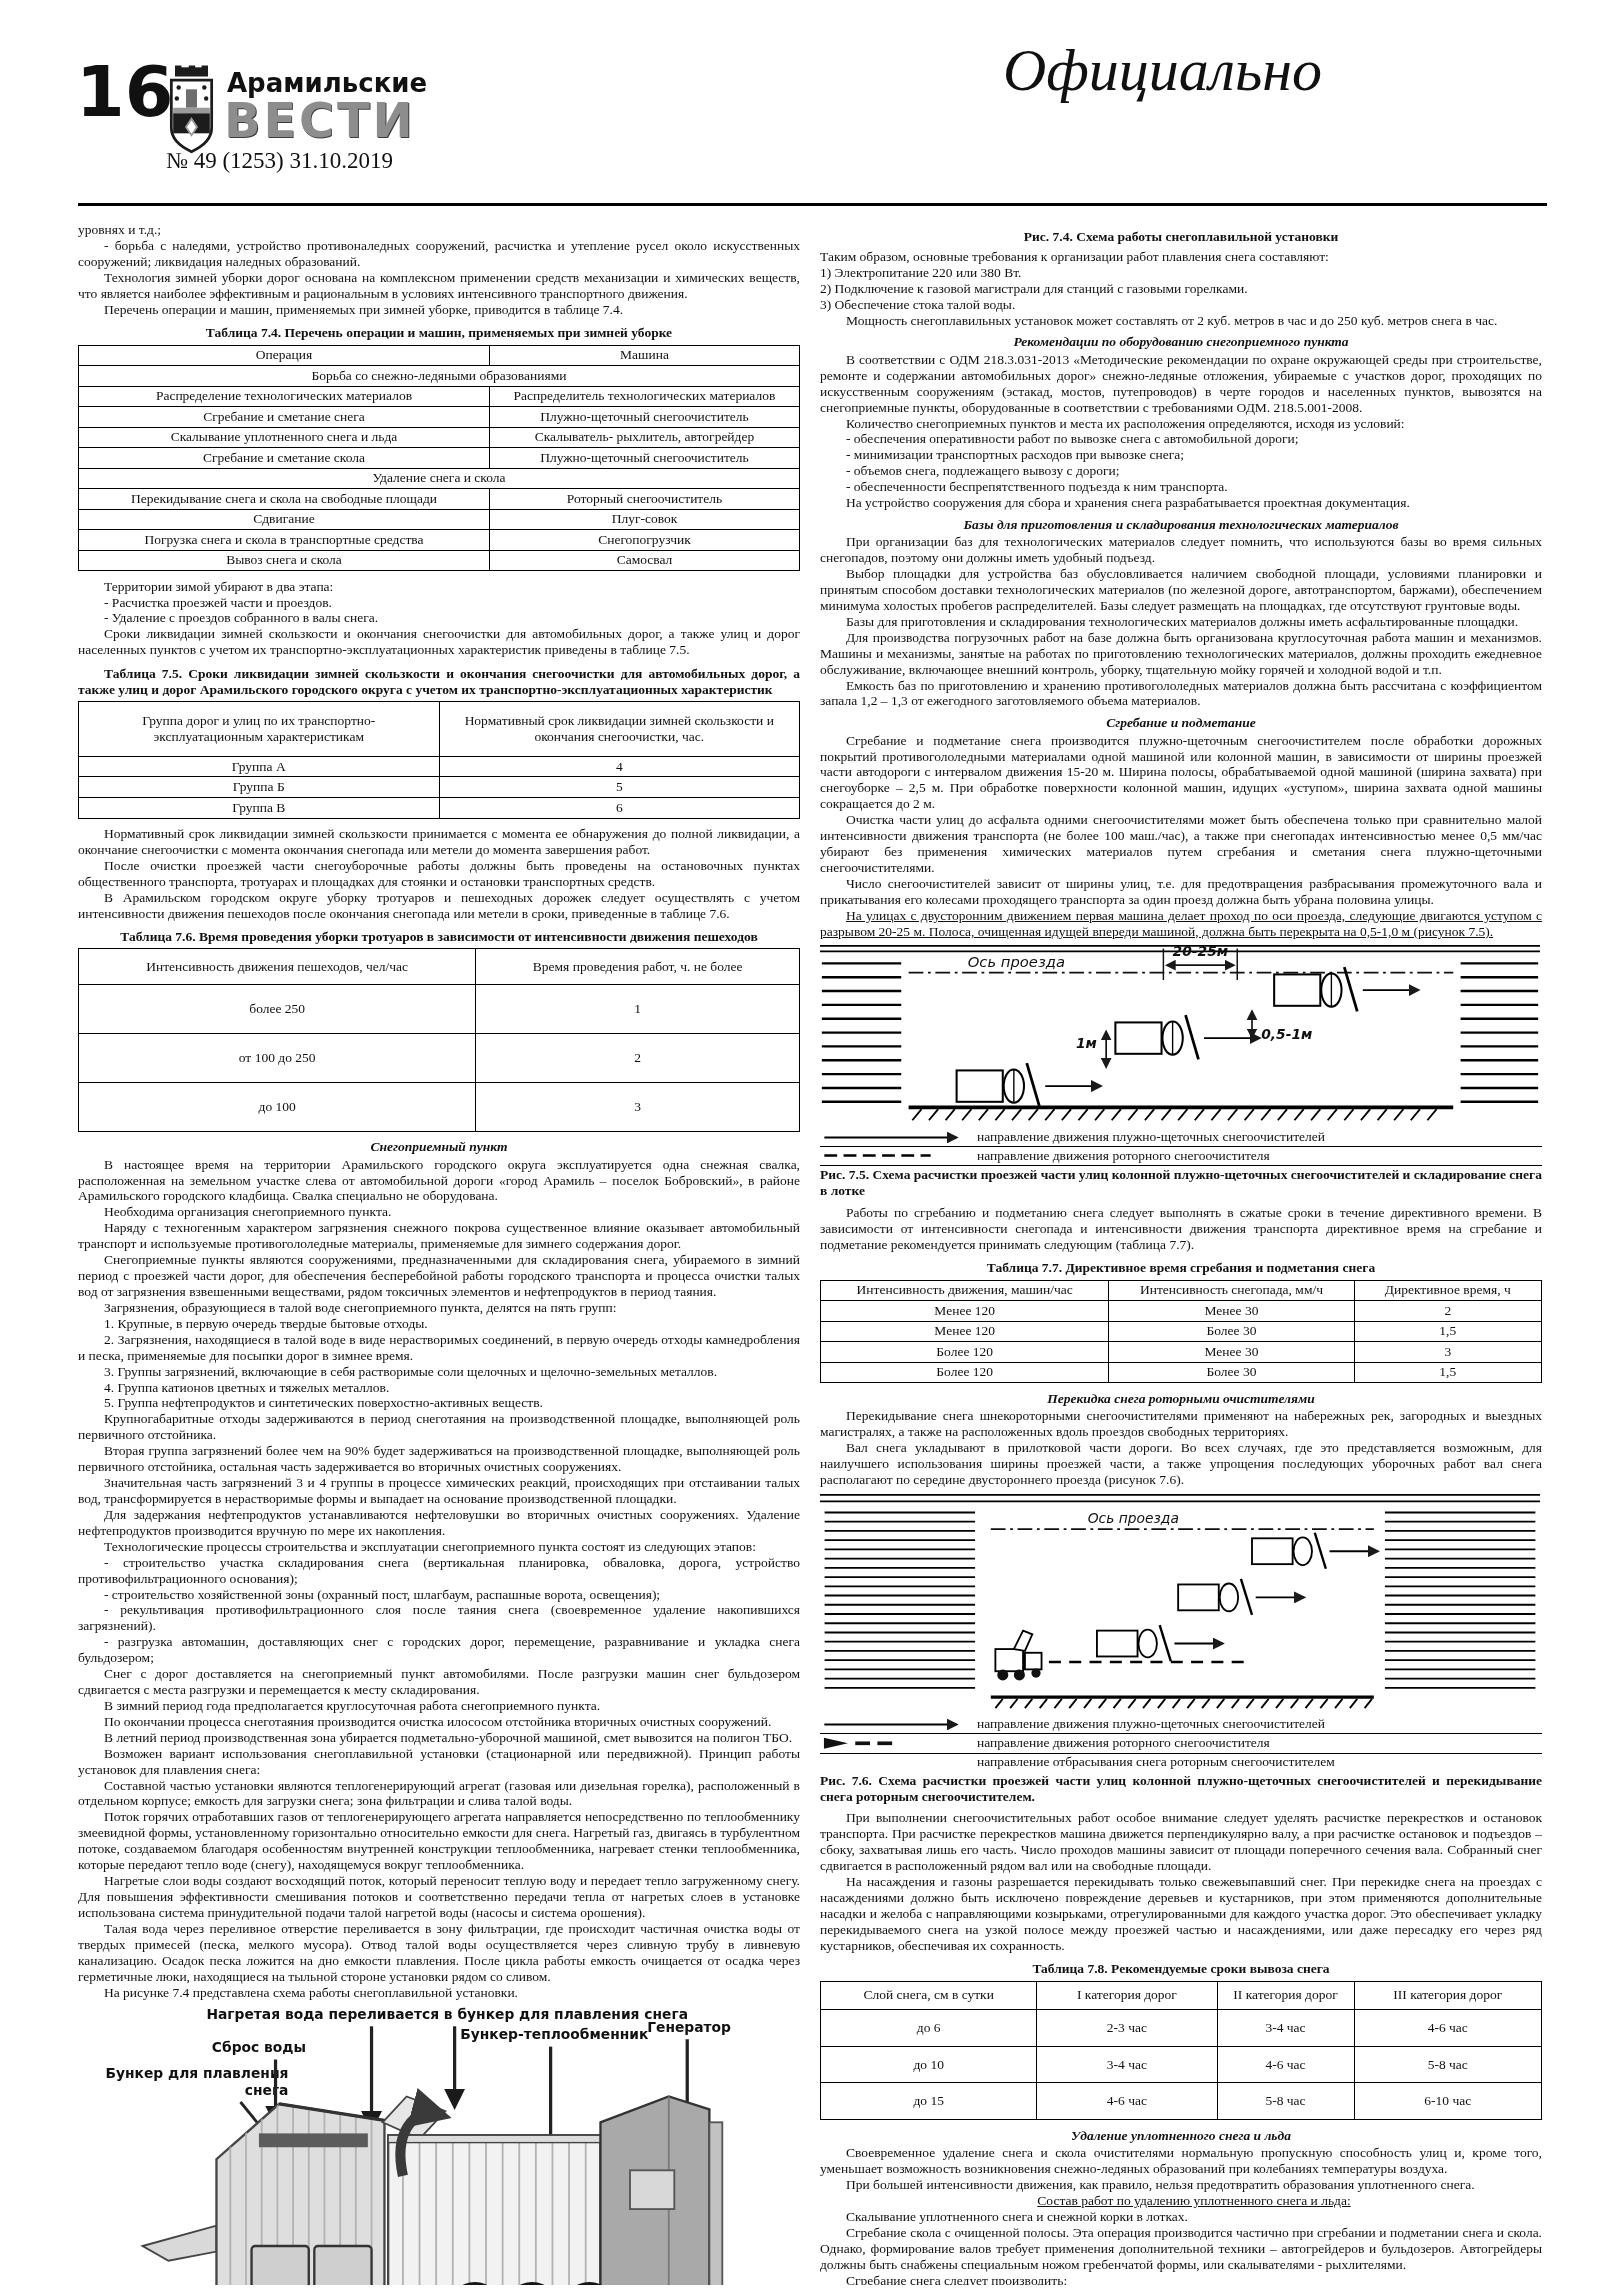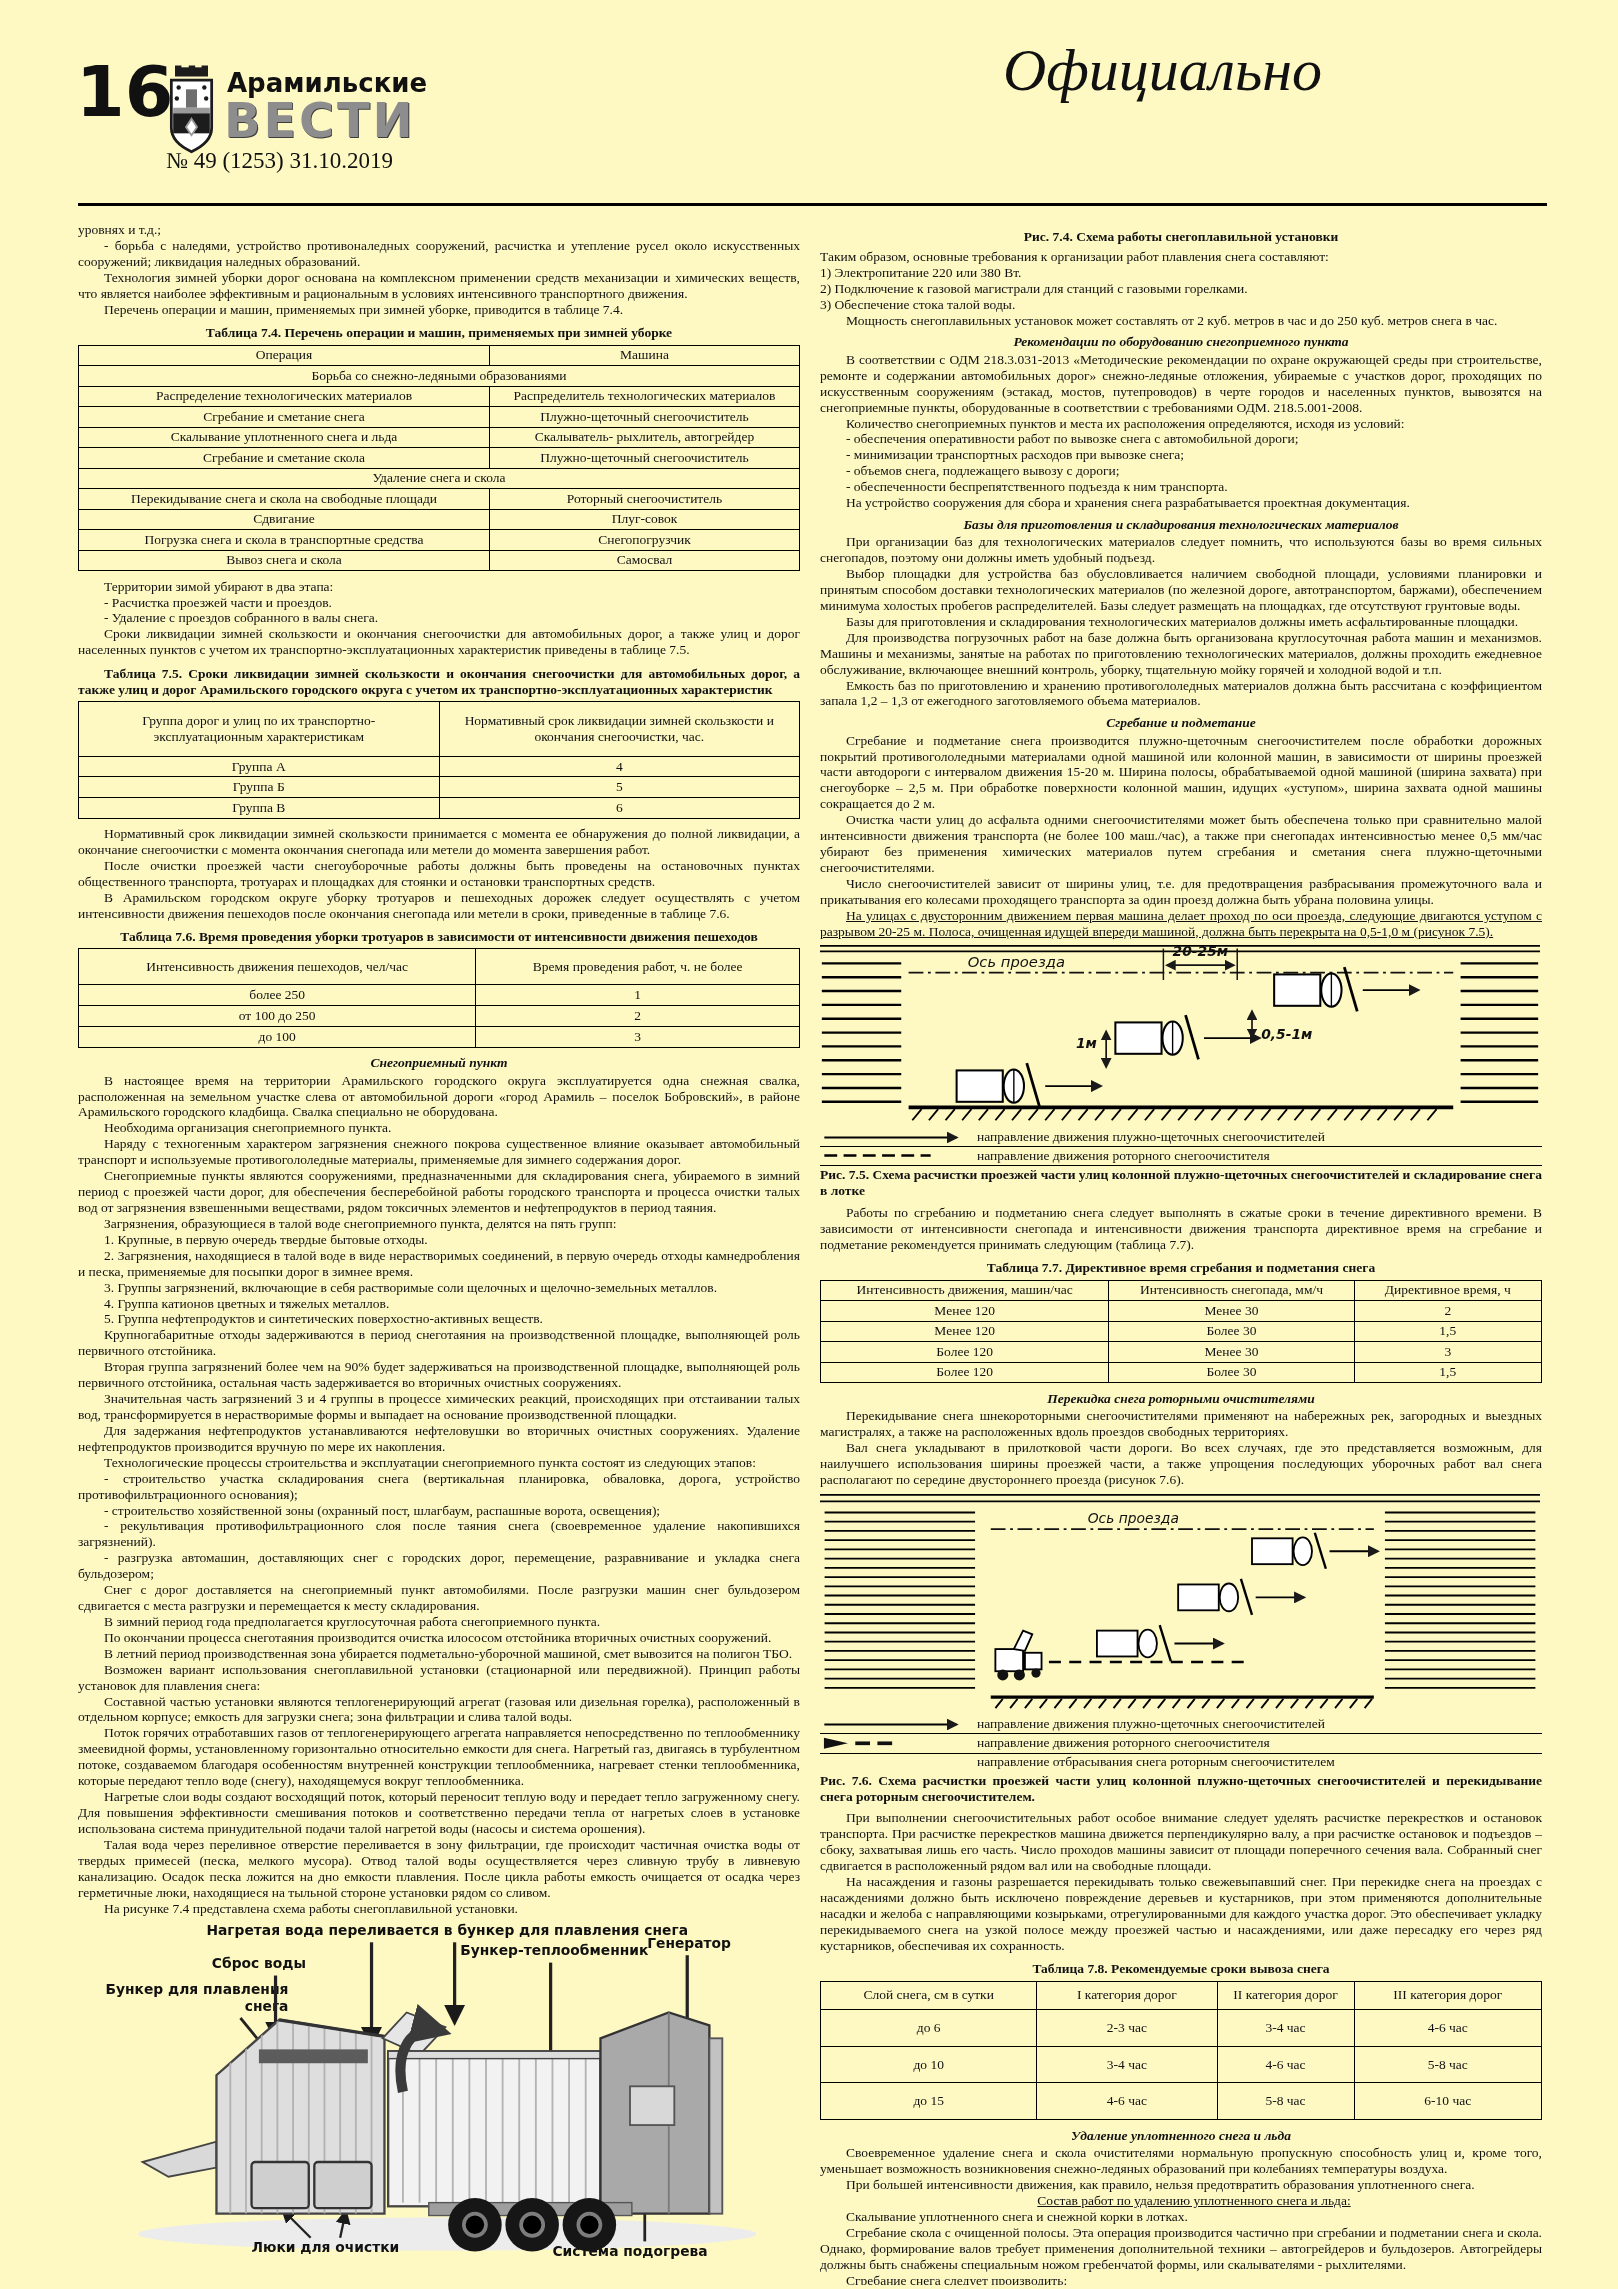--- a/index.html
+++ b/index.html
@@ -1,16 +1,16 @@
 <!DOCTYPE html>
 <html lang="ru" style="font-size:14.8px"><head>
 <meta charset="utf-8">
 <style>
   html,body{margin:0;padding:0;background:#888;}
-  .page{position:relative;width:1619px;height:2290px;background:#fef9c3;color:#111;
+  .page{position:relative;width:1619px;height:2290px;background:#ffffff;color:#111;
         font-family:"Liberation Serif",serif;overflow:hidden;}
   
   .pageno{position:absolute;left:76px;top:57px;font-family:"DejaVu Sans",sans-serif;
           font-weight:bold;font-size:70px;line-height:1;}
   .emblem{position:absolute;left:164px;top:65px;}
   .brand-top{position:absolute;left:227px;top:68px;font-family:"DejaVu Sans",sans-serif;
              font-weight:bold;font-size:26px;}
   .brand-bottom{position:absolute;left:224px;top:92px;font-family:"DejaVu Sans",sans-serif;
              font-weight:bold;font-size:48px;color:#8d8d8d;letter-spacing:2.8px;
              text-shadow:0.9px 0.9px 0 #3c3c3c;}
@@ -29,21 +29,21 @@
   .sec-h{font-weight:bold;font-style:italic;text-align:center;margin:5.5px 0 1.8px;text-indent:0;}
   .u{text-decoration:underline;}
   .center{text-align:center;text-indent:0;}
   
   .tbl-title{font-weight:bold;text-align:center;margin:7.4px 0 3.7px;text-indent:0;}
   .tbl-title-just{font-weight:bold;text-align:justify;text-indent:26px;margin:7.4px 0 3.7px;}
   table.tbl{width:100%;border-collapse:collapse;border:1.8px solid #000;margin:1.8px 0 7.4px;}
   table.tbl td{border:0.9px solid #000;padding:1.8px 5.5px;text-align:center;vertical-align:middle;}
   table.t74 td:first-child{width:57%;}
   table.t75 td{width:50%;} table.t75 tr.hd td{padding:11px 9.2px;}
-  table.t76 tr.hd td{padding:9.2px;} table.t76 td{padding:2px;}
+  table.t76 tr.hd td{padding:9.2px;} table.t76 td{padding:16px;}
   table.t77 td:nth-child(1){width:40%;} table.t77 td:nth-child(2){width:34%;}
   table.t77 td:nth-child(3){width:26%;}
   table.t78 td:nth-child(1){width:30%;} table.t78 td:nth-child(2){width:25%;}
   table.t78 td:nth-child(3){width:19%;} table.t78 td:nth-child(4){width:26%;}
   table.t78 tr.hd td{padding:5.5px;} table.t78 td{padding:10px 5.5px;}
   
   .fig{margin:3.7px 0 1.8px;}
   .fig-cap{font-weight:bold;text-align:justify;text-indent:0;margin:1.8px 0 5.5px;}
   .fig-legend{margin:0;}
   .fig-legend-row{display:flex;align-items:center;border-bottom:1.8px solid #000;padding:0.9px 0;}

